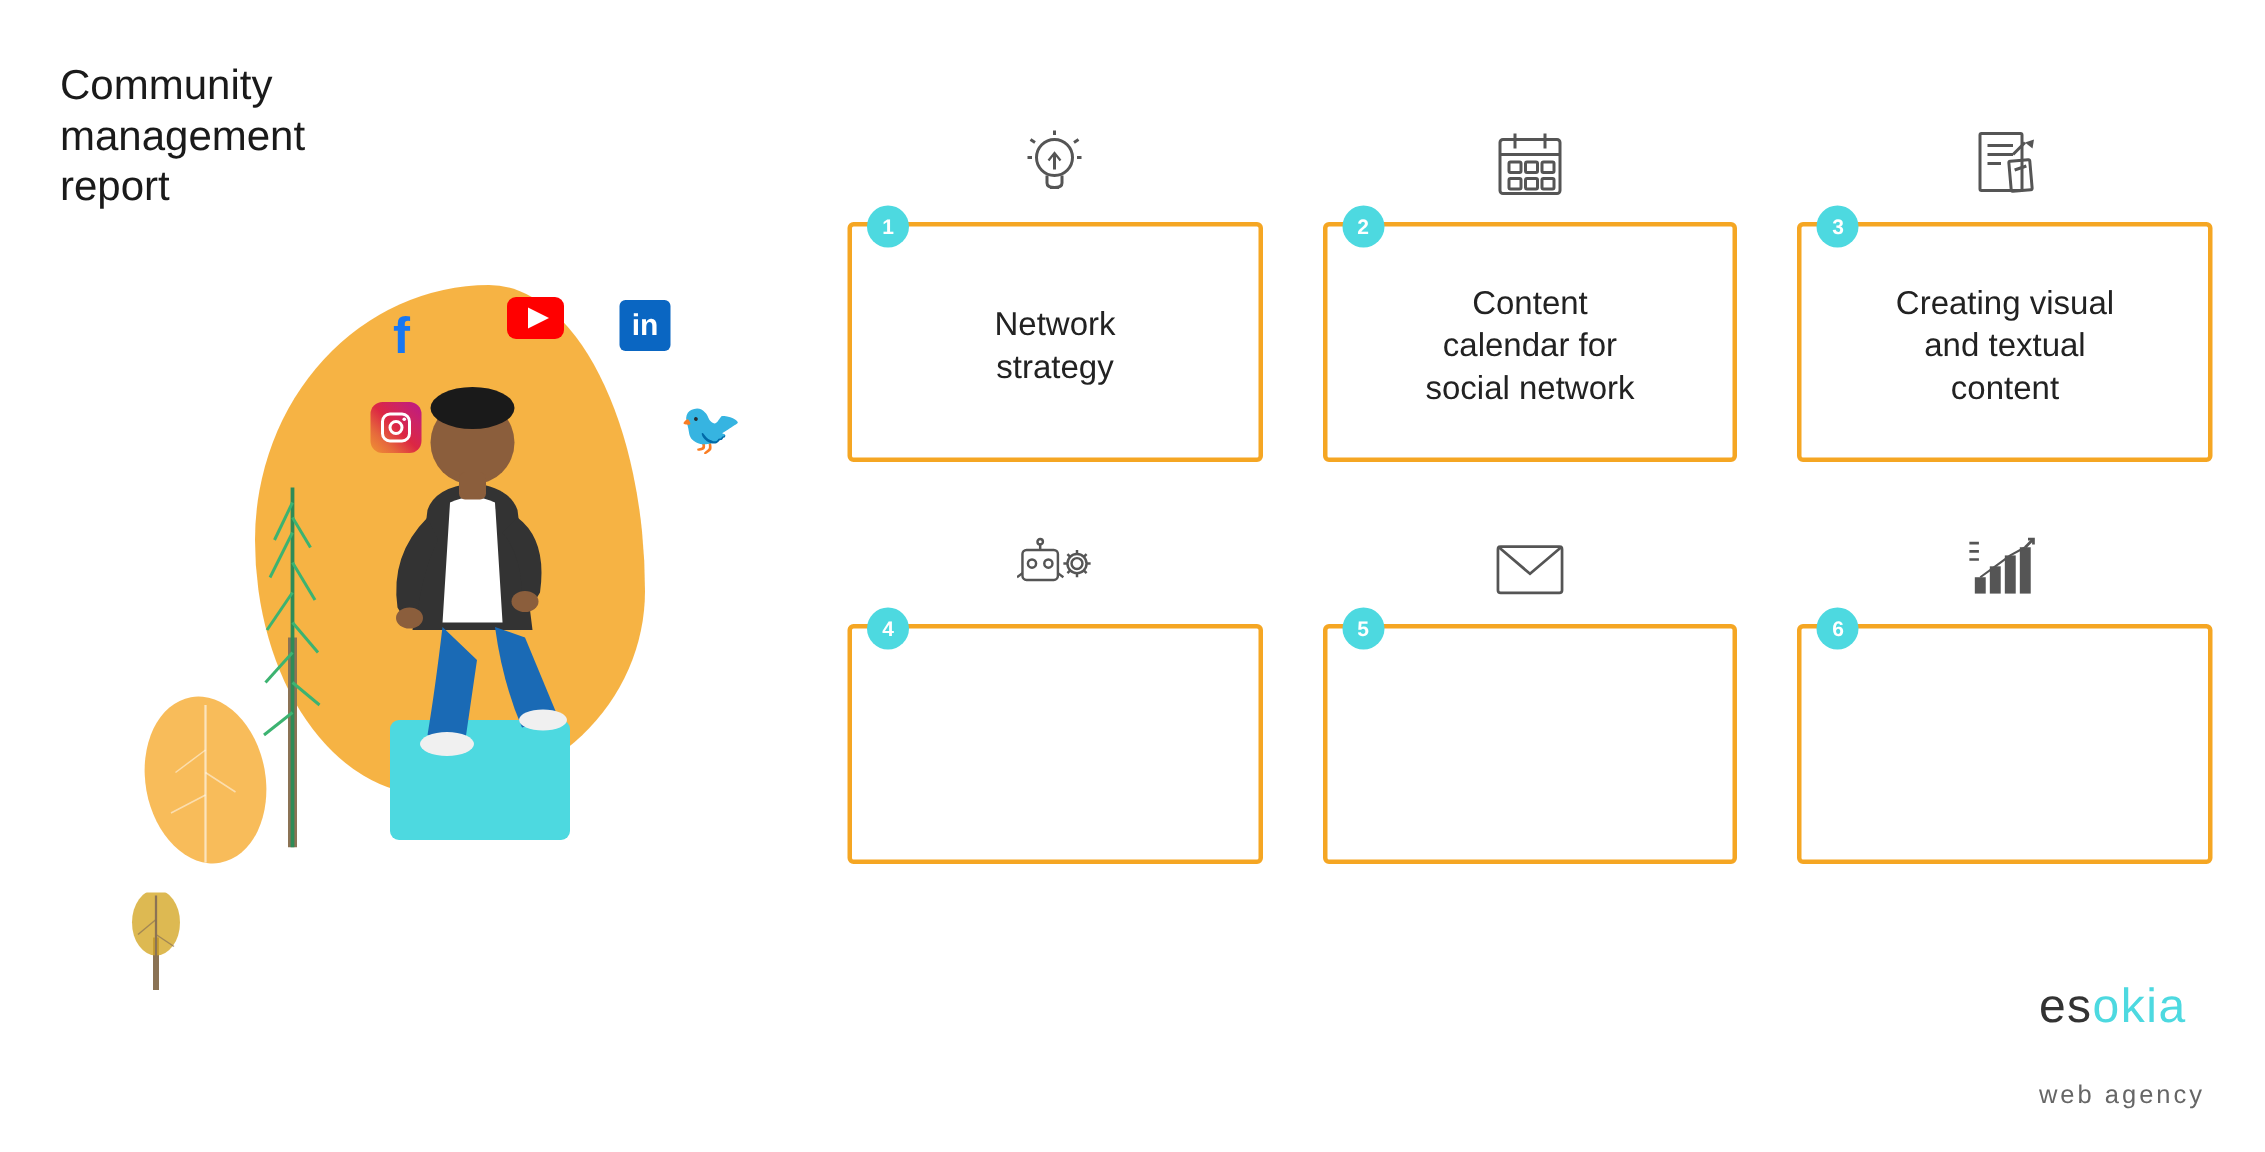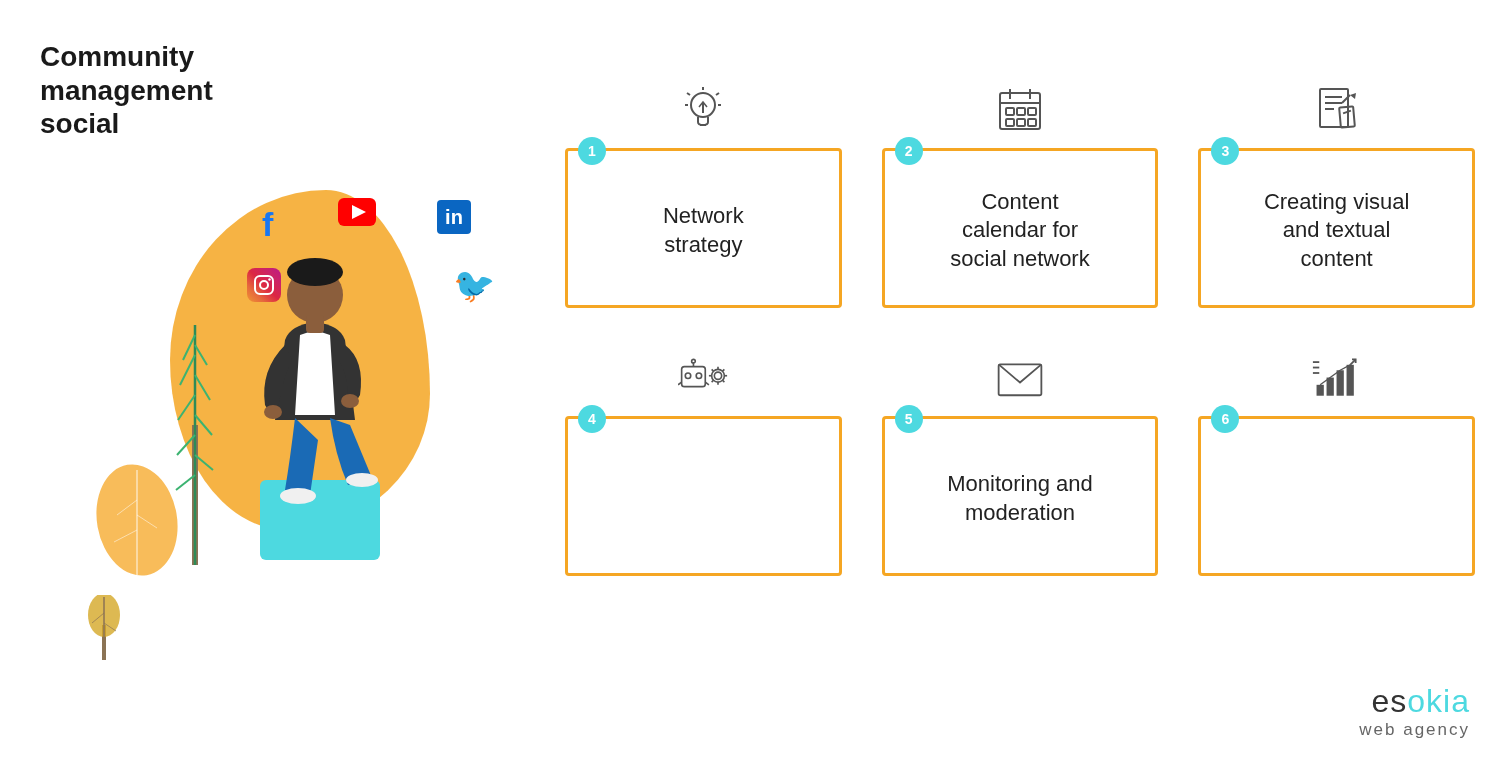--- a/index.html
+++ b/index.html
@@ -11,21 +11,21 @@
       overflow: hidden;
       position: relative;
     }
 
     
     .page-title {
       position: absolute;
       top: 40px;
       left: 40px;
       font-size: 28px;
-      font-weight: 700;
+      font-weight: 400;
       color: #1a1a1a;
       line-height: 1.2;
       max-width: 220px;
     }
 
     
     .illustration {
       position: absolute;
       left: 30px;
       top: 110px;
@@ -131,21 +131,22 @@
       line-height: 1.3;
     }
 
     
     .brand {
       position: absolute;
       bottom: 28px;
       right: 40px;
       display: flex;
       flex-direction: column;
-      align-items: flex-end;
+      align-items: flex-start;
+      gap: 31px;
     }
     .brand-name {
       font-size: 32px;
       font-weight: 300;
       color: #333;
       letter-spacing: 1px;
     }
     .brand-name span {
       color: #4DD9E0;
       font-weight: 300;
@@ -206,21 +207,21 @@
     .card-icon svg {
       width: 50px;
       height: 50px;
     }
   </style>
 </head>
 <body>
 
 <div class="page-title">
   <span>Community management</span><br>
-  <span>social</span>
+  <span>report</span>
 </div>
 
 <div class="illustration">
 
   <div class="blob"></div>
 
   <div class="seat"></div>
 
   <svg class="person" viewBox="0 0 200 280" xmlns="http://www.w3.org/2000/svg">
 
@@ -280,21 +281,21 @@
     <line x1="22" y1="18" x2="10" y2="28" stroke="#8B7355" stroke-width="1" opacity="0.7"></line>
     <line x1="22" y1="28" x2="34" y2="36" stroke="#8B7355" stroke-width="1" opacity="0.7"></line>
   </svg>
 
   <div style="position:absolute;left:232px;top:95px;font-size:34px;color:#1877F2;font-weight:900;">f</div>
 
   <div style="position:absolute;left:308px;top:88px;">
     <div class="yt-icon"></div>
   </div>
 
-  <div style="position:absolute;left:383px;top:90px;margin-left:24px;">
+  <div style="position:absolute;left:383px;top:90px;">
     <div class="li-icon">in</div>
   </div>
 
   <div style="position:absolute;left:217px;top:158px;">
     <div class="ig-icon">
       <svg width="22" height="22" viewBox="0 0 22 22" xmlns="http://www.w3.org/2000/svg">
         <rect x="2" y="2" width="18" height="18" rx="5" ry="5" fill="none" stroke="white" stroke-width="2"></rect>
         <circle cx="11" cy="11" r="4" fill="none" stroke="white" stroke-width="2"></circle>
         <circle cx="16.5" cy="5.5" r="1.2" fill="white"></circle>
       </svg>
@@ -399,21 +400,20 @@
 
   <div class="card-wrapper">
     <div class="card-icon">
       <svg viewBox="0 0 55 42" xmlns="http://www.w3.org/2000/svg" fill="none" stroke="#555" stroke-width="2">
         <rect x="4" y="6" width="47" height="34" rx="2"></rect>
         <polyline points="4,6 27.5,26 51,6"></polyline>
       </svg>
     </div>
     <div class="card">
       <div class="card-number">5</div>
-      <div class="card-text">Monitoring and<br>moderation</div>
     </div>
   </div>
 
   <div class="card-wrapper">
     <div class="card-icon">
       <svg viewBox="0 0 55 45" xmlns="http://www.w3.org/2000/svg" fill="none" stroke="#555" stroke-width="2">
 
         <rect x="5" y="30" width="8" height="12" fill="#555" stroke="none"></rect>
         <rect x="16" y="22" width="8" height="20" fill="#555" stroke="none"></rect>
         <rect x="27" y="14" width="8" height="28" fill="#555" stroke="none"></rect>

